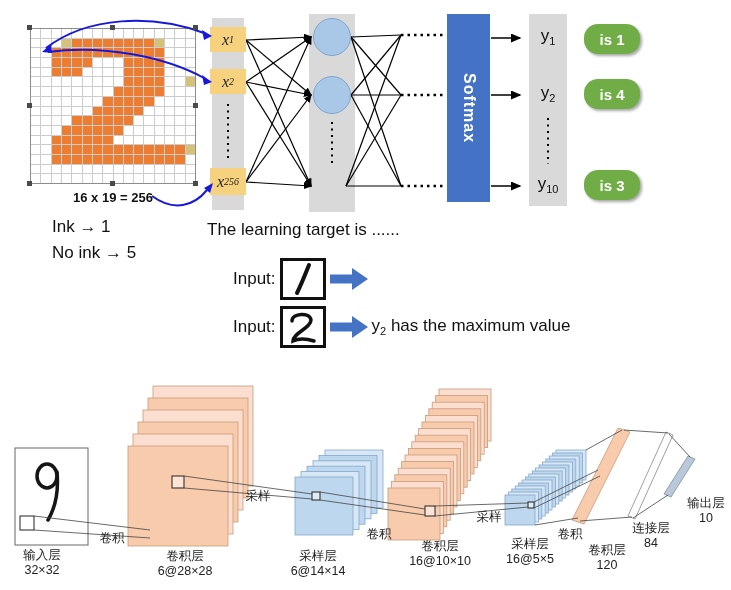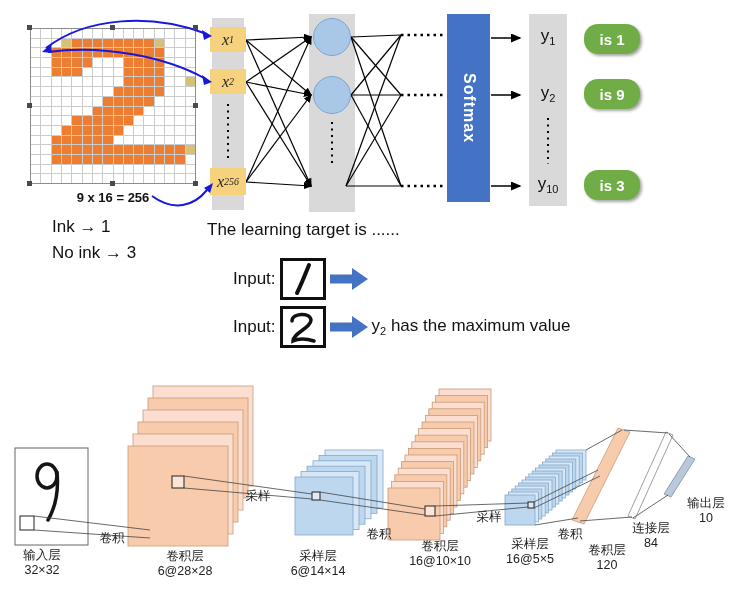--- a/index.html
+++ b/index.html
@@ -355,24 +355,24 @@
     </div>
   <div class="handle" style="left:27px; top:25px;"></div>
   <div class="handle" style="left:193px; top:25px;"></div>
   <div class="handle" style="left:27px; top:181px;"></div>
   <div class="handle" style="left:193px; top:181px;"></div>
   <div class="handle" style="left:110px; top:25px;"></div>
   <div class="handle" style="left:110px; top:181px;"></div>
   <div class="handle" style="left:27px; top:103px;"></div>
   <div class="handle" style="left:193px; top:103px;"></div>
 
-  <div id="grid-caption">9 x 16 = 256</div>
+  <div id="grid-caption">16 x 19 = 256</div>
   <div id="ink-note">
     <div>Ink → 1</div>
-    <div>No ink → 3</div>
+    <div>No ink → 5</div>
   </div>
 
   <div class="xbox" style="top:27px;">
     <span>x</span>
       <sub>1</sub>
   </div>
   <div class="xbox" style="top:69px;">
     <span>x</span>
       <sub>2</sub>
   </div>
@@ -390,21 +390,21 @@
     <span>y</span><sub>1</sub>
   </div>
   <div class="ylabel" style="top:83px;">
     <span>y</span><sub>2</sub>
   </div>
   <div class="ylabel" style="top:174px;">
     <span>y</span><sub>10</sub>
   </div>
 
   <div class="clsbox" style="top:24px;">is 1</div>
-  <div class="clsbox" style="top:79px;">is 9</div>
+  <div class="clsbox" style="top:79px;">is 4</div>
   <div class="clsbox" style="top:170px;">is 3</div>
 
   <svg id="blue-arrows" class="layer" width="731" height="370" viewBox="0 0 731 370">
     <g stroke="#1818DC" stroke-width="2" fill="none">
       <path d="M 46,48 C 88,16 152,14 204,33"></path>
       <path d="M 48,52 C 105,44 168,58 204,78"></path>
       <path d="M 152,196 C 174,212 194,206 207,190"></path>
     </g>
     <g fill="#1818DC" stroke="none">
       <polygon points="212,36 202,30 204,40"></polygon>

